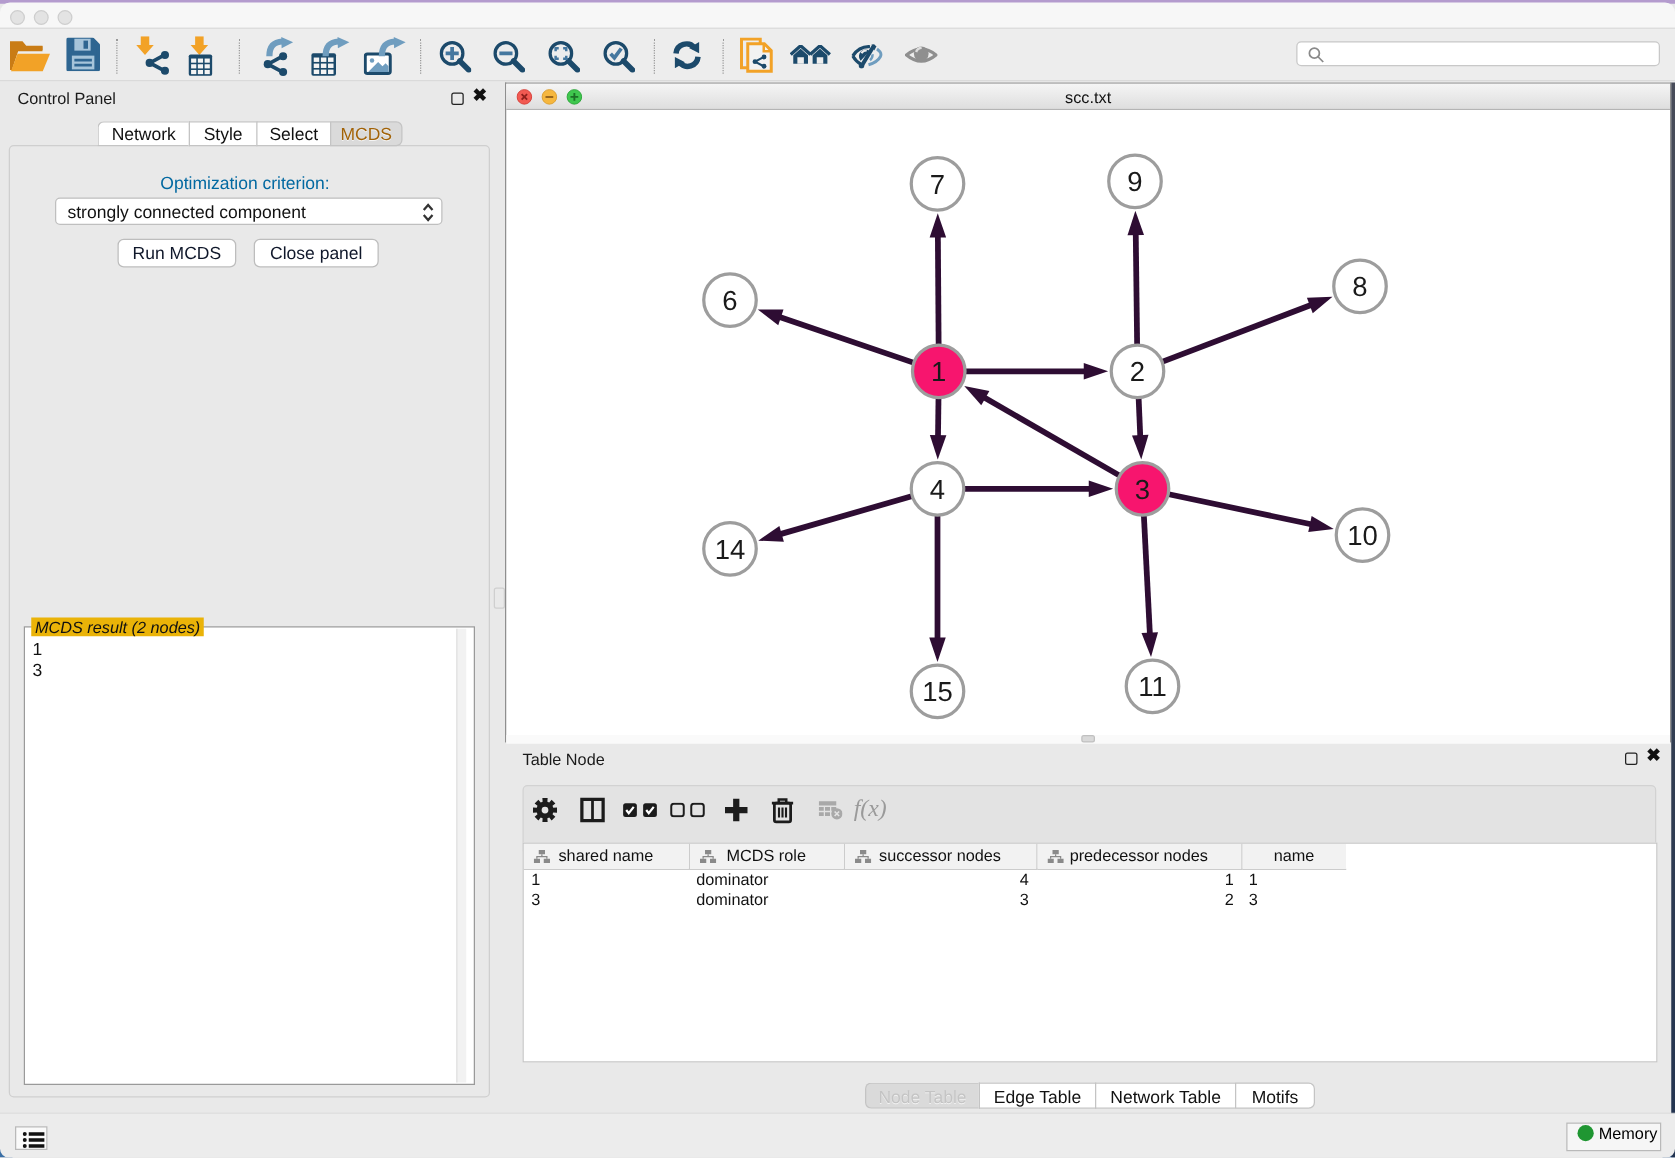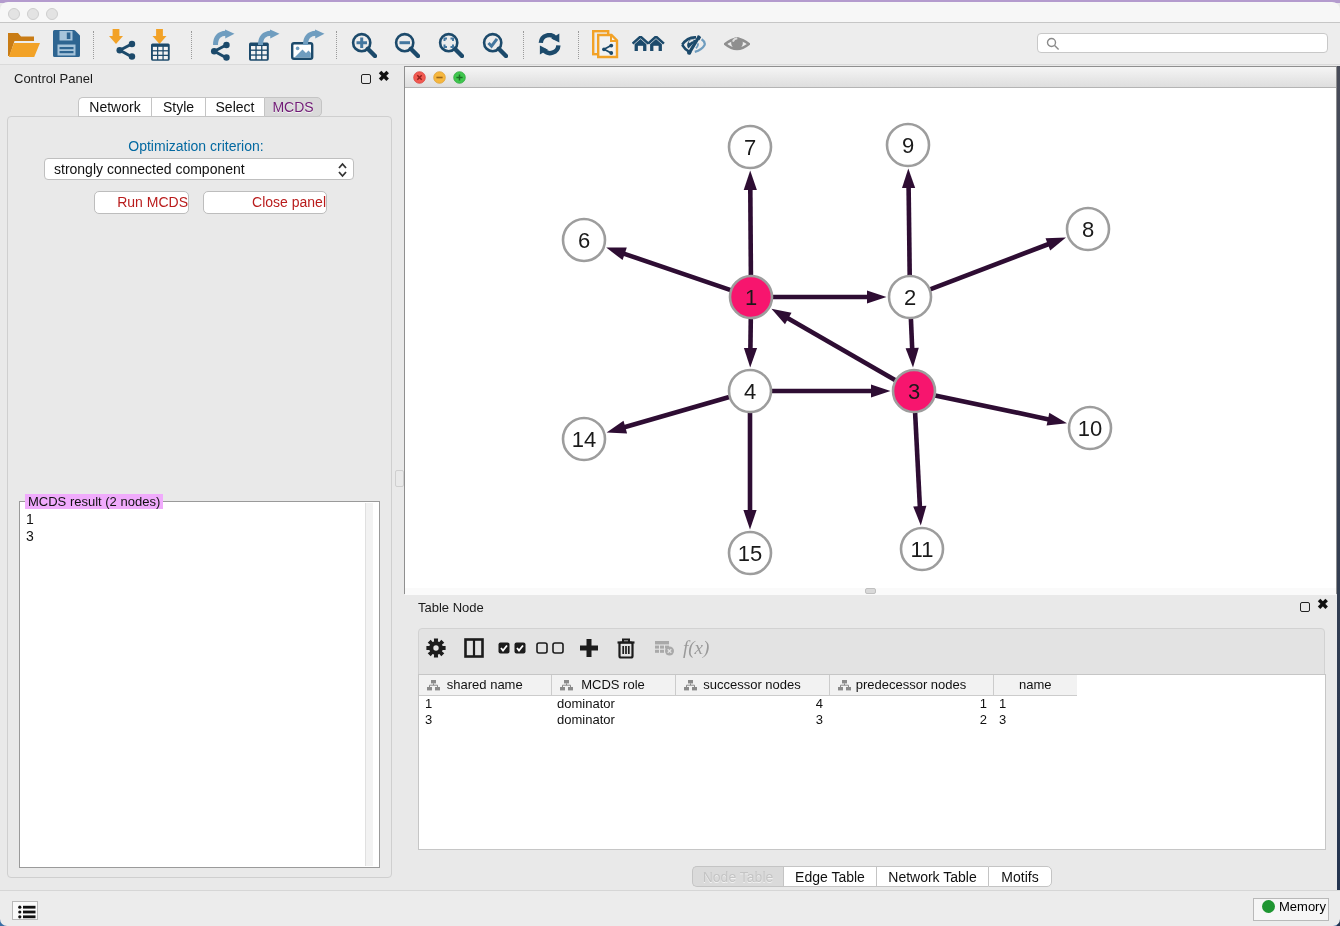--- a/index.html
+++ b/index.html
@@ -15,28 +15,28 @@
 .tsep { position:absolute; top:8px; height:28px; width:0; border-left:1px dotted #9a9a9a; }
 #searchbox { left:1037px; top:10px; width:291px; height:20px; background:#fff; border:1px solid #c8c8c8; border-radius:4px; }
 
 #cp-title { left:14px; top:71px; font-size:13px; color:#1a1a1a; }
 #cp-body { left:7px; top:116px; width:385px; height:762px; background:#e9e9e9; border:1px solid #cfcfcf; border-radius:4px; }
 .tabrow { display:flex; }
 #cp-tabs { left:78px; top:97px; height:20px; }
 .tab { height:20px; line-height:19px; font-size:14px; text-align:center; background:#fff; border:1px solid #c4c4c4; border-right:none; color:#111; }
 .tab:first-child { border-radius:5px 0 0 0; }
 .tab:last-child { border-right:1px solid #c4c4c4; border-radius:0 5px 5px 0; }
-.tab.sel { background:#dadada; color:#701a75; text-shadow:0 1px 0 #f4f4f4; }
+.tab.sel { background:#dadada; color:#a16207; text-shadow:0 1px 0 #f4f4f4; }
 #opt-label { left:0; top:138px; width:392px; text-align:center; font-size:14px; color:#0369a1; }
 #opt-select { left:44px; top:158px; width:310px; height:22px; background:#fff; border:1px solid #bfbfbf; border-radius:4px; font-size:14px; line-height:20px; padding-left:9px; color:#111; }
-.btn { position:absolute; height:23px; background:#fff; border:1px solid #bdbdbd; border-radius:5px; font-size:14px; text-align:right; color:#b91c1c; line-height:21px; }
+.btn { position:absolute; height:23px; background:#fff; border:1px solid #bdbdbd; border-radius:5px; font-size:14px; text-align:center; color:#0f172a; line-height:21px; }
 #btn-run { left:94px; top:191px; width:95px; }
-#btn-close { left:203px; top:191px; width:124px; }
+#btn-close { left:203px; top:191px; width:100px; }
 #mcds-box { left:19px; top:501px; width:361px; height:367px; background:#fff; border:1px solid #9a9a9a; }
-#mcds-legend { left:25px; top:494px; background:#f0abfc; padding:0 3px; font-size:13px; color:#111; }
+#mcds-legend { left:25px; top:494px; background:#eab308; padding:0 3px; font-size:13px; color:#111;font-style:italic; }
 #mcds-scroll { left:365px; top:503px; width:8px; height:363px; background:#f2f2f2; border-left:1px solid #e0e0e0; }
 #mcds-text { left:26px; top:511px; font-size:14px; color:#111; line-height:16.5px; }
 
 #netwin { left:404px; top:66px; width:933px; height:528px; border:1px solid #8f8f8f; border-bottom:none; background:#fff; }
 #nettitle { left:0; top:0; width:100%; height:21px; background:linear-gradient(#f5f5f5,#dedede); border-bottom:1px solid #b4b4b4; }
 #netname { width:100%; text-align:center; top:3px; font-size:13px; color:#111; }
 
 #tp-title { left:418px; top:600px; font-size:13px; color:#1a1a1a; }
 #tp-toolbar { left:418px; top:628px; width:907px; height:56px; background:#e3e3e3; border:1px solid #d2d2d2; border-radius:4px; }
 #tbl { left:418px; top:674px; width:908px; height:176px; background:#fff; border:1px solid #c6c6c6; }
@@ -247,20 +247,21 @@
 <div class="abs" id="netwin">
   <div class="abs" id="nettitle">
     <svg class="abs" style="left:8px;top:4px;" width="53" height="13" viewBox="0 0 53 13">
       <circle cx="6.5" cy="6.5" r="5.8" fill="#f25a52" stroke="#d8423c" stroke-width="0.8"></circle>
       <path d="M4.3 4.3 L8.7 8.7 M8.7 4.3 L4.3 8.7" stroke="#90201c" stroke-width="1.5"></path>
       <circle cx="26.5" cy="6.5" r="5.8" fill="#f6b73e" stroke="#dda133" stroke-width="0.8"></circle>
       <path d="M23.4 6.5 L29.6 6.5" stroke="#99661b" stroke-width="1.6"></path>
       <circle cx="46.5" cy="6.5" r="5.8" fill="#3fc74e" stroke="#2fa83d" stroke-width="0.8"></circle>
       <path d="M43.4 6.5 L49.6 6.5 M46.5 3.4 L46.5 9.6" stroke="#1c7026" stroke-width="1.5"></path>
     </svg>
+    <div class="abs" id="netname">scc.txt</div>
   </div>
   <div class="abs" style="left:0;top:521px;width:931px;height:7px;background:#fafafa;"></div>
   <svg width="929" height="503" style="position:absolute;left:0;top:21px;">
       <line x1="345.9" y1="187.5" x2="345.3" y2="101.0" stroke="#2e0d33" stroke-width="4.6"></line>
       <polygon points="345.2,82.5 351.9,102.0 338.7,102.0" fill="#2e0d33"></polygon>
       <line x1="325.7" y1="202.1" x2="218.7" y2="165.6" stroke="#2e0d33" stroke-width="4.6"></line>
       <polygon points="201.2,159.6 221.8,159.6 217.6,172.1" fill="#2e0d33"></polygon>
       <line x1="367.5" y1="209.0" x2="463.0" y2="209.0" stroke="#2e0d33" stroke-width="4.6"></line>
       <polygon points="481.5,209.0 462.0,215.6 462.0,202.4" fill="#2e0d33"></polygon>
       <line x1="345.8" y1="230.5" x2="345.4" y2="261.0" stroke="#2e0d33" stroke-width="4.6"></line>

